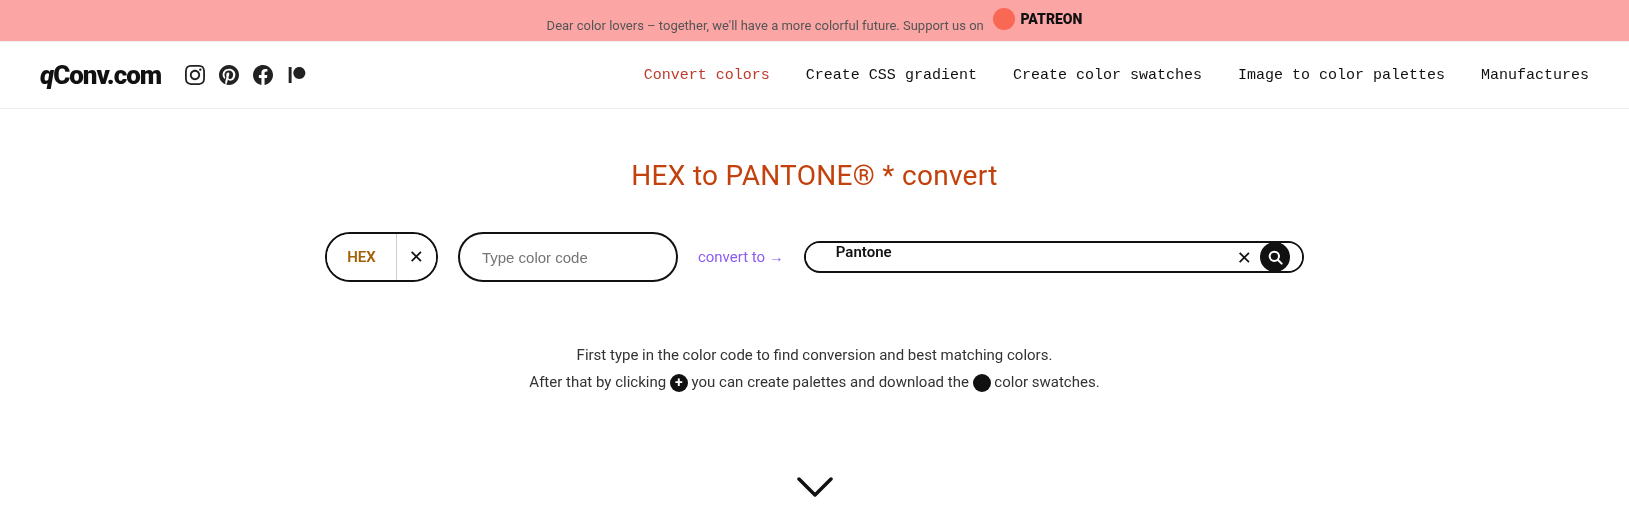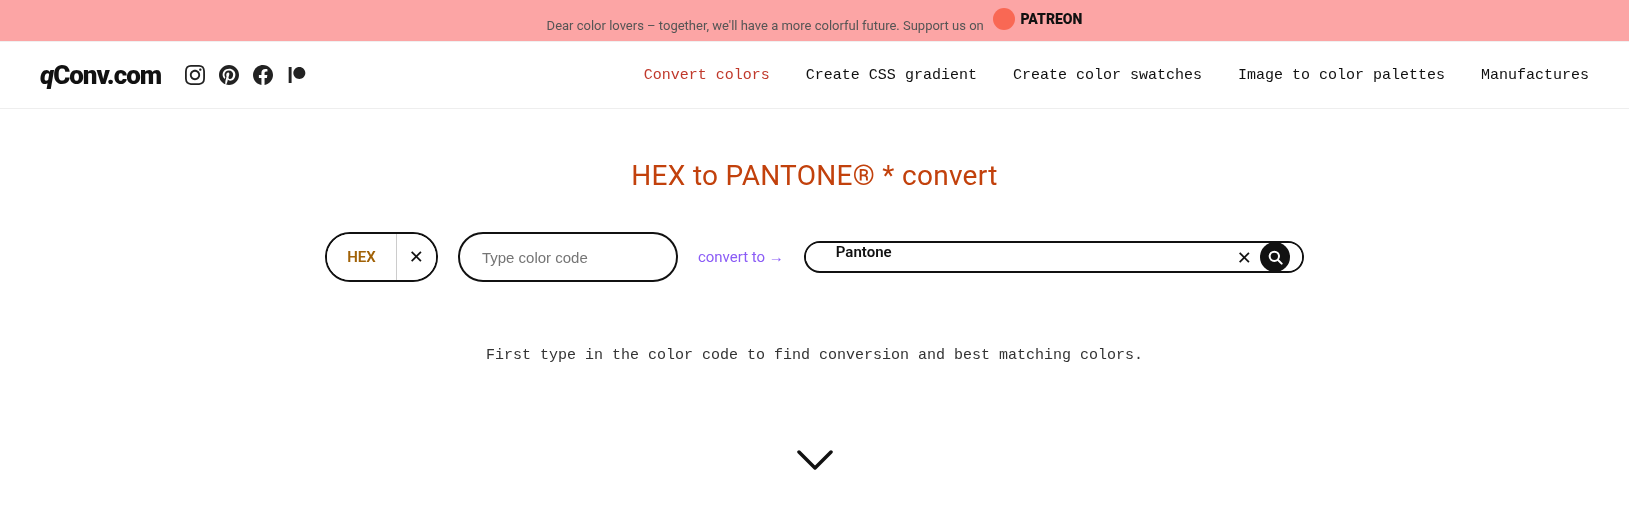--- a/index.html
+++ b/index.html
@@ -227,21 +227,20 @@
       align-items: center;
       justify-content: center;
       cursor: pointer;
     }
 
     
     .helper-section {
       text-align: center;
       margin-top: 10px;
       margin-bottom: 57px;
-      font-family: Liberation Mono, monospace;
     }
 
     .helper-text {
       font-size: 15px;
       color: #333;
       line-height: 1.8;
     }
 
     .inline-icon {
       display: inline-block;
@@ -356,20 +355,27 @@
             <line x1="16.5" y1="16.5" x2="22" y2="22"></line>
           </svg>
         </div>
       </div>
     </div>
 
   </div>
 
   <div class="helper-section">
     <p class="helper-text">First type in the color code to find conversion and best matching colors.</p>
+    <p class="helper-text">
+      <span>After that by clicking</span>
+      <span class="inline-icon"></span>
+      <span>you can create palettes and download the</span>
+      <span class="inline-icon-dl" style="background:#111;border-radius:50%;display:inline-block;width:18px;height:18px;vertical-align:middle;"></span>
+      <span>color swatches.</span>
+    </p>
   </div>
 
   <div class="chevron-down">
     <svg width="36" height="22" viewBox="0 0 36 22" fill="none" xmlns="http://www.w3.org/2000/svg">
       <polyline points="2,2 18,18 34,2" stroke="#111" stroke-width="3.5" stroke-linecap="round" stroke-linejoin="round" fill="none"></polyline>
     </svg>
   </div>
 
 </main>
 

